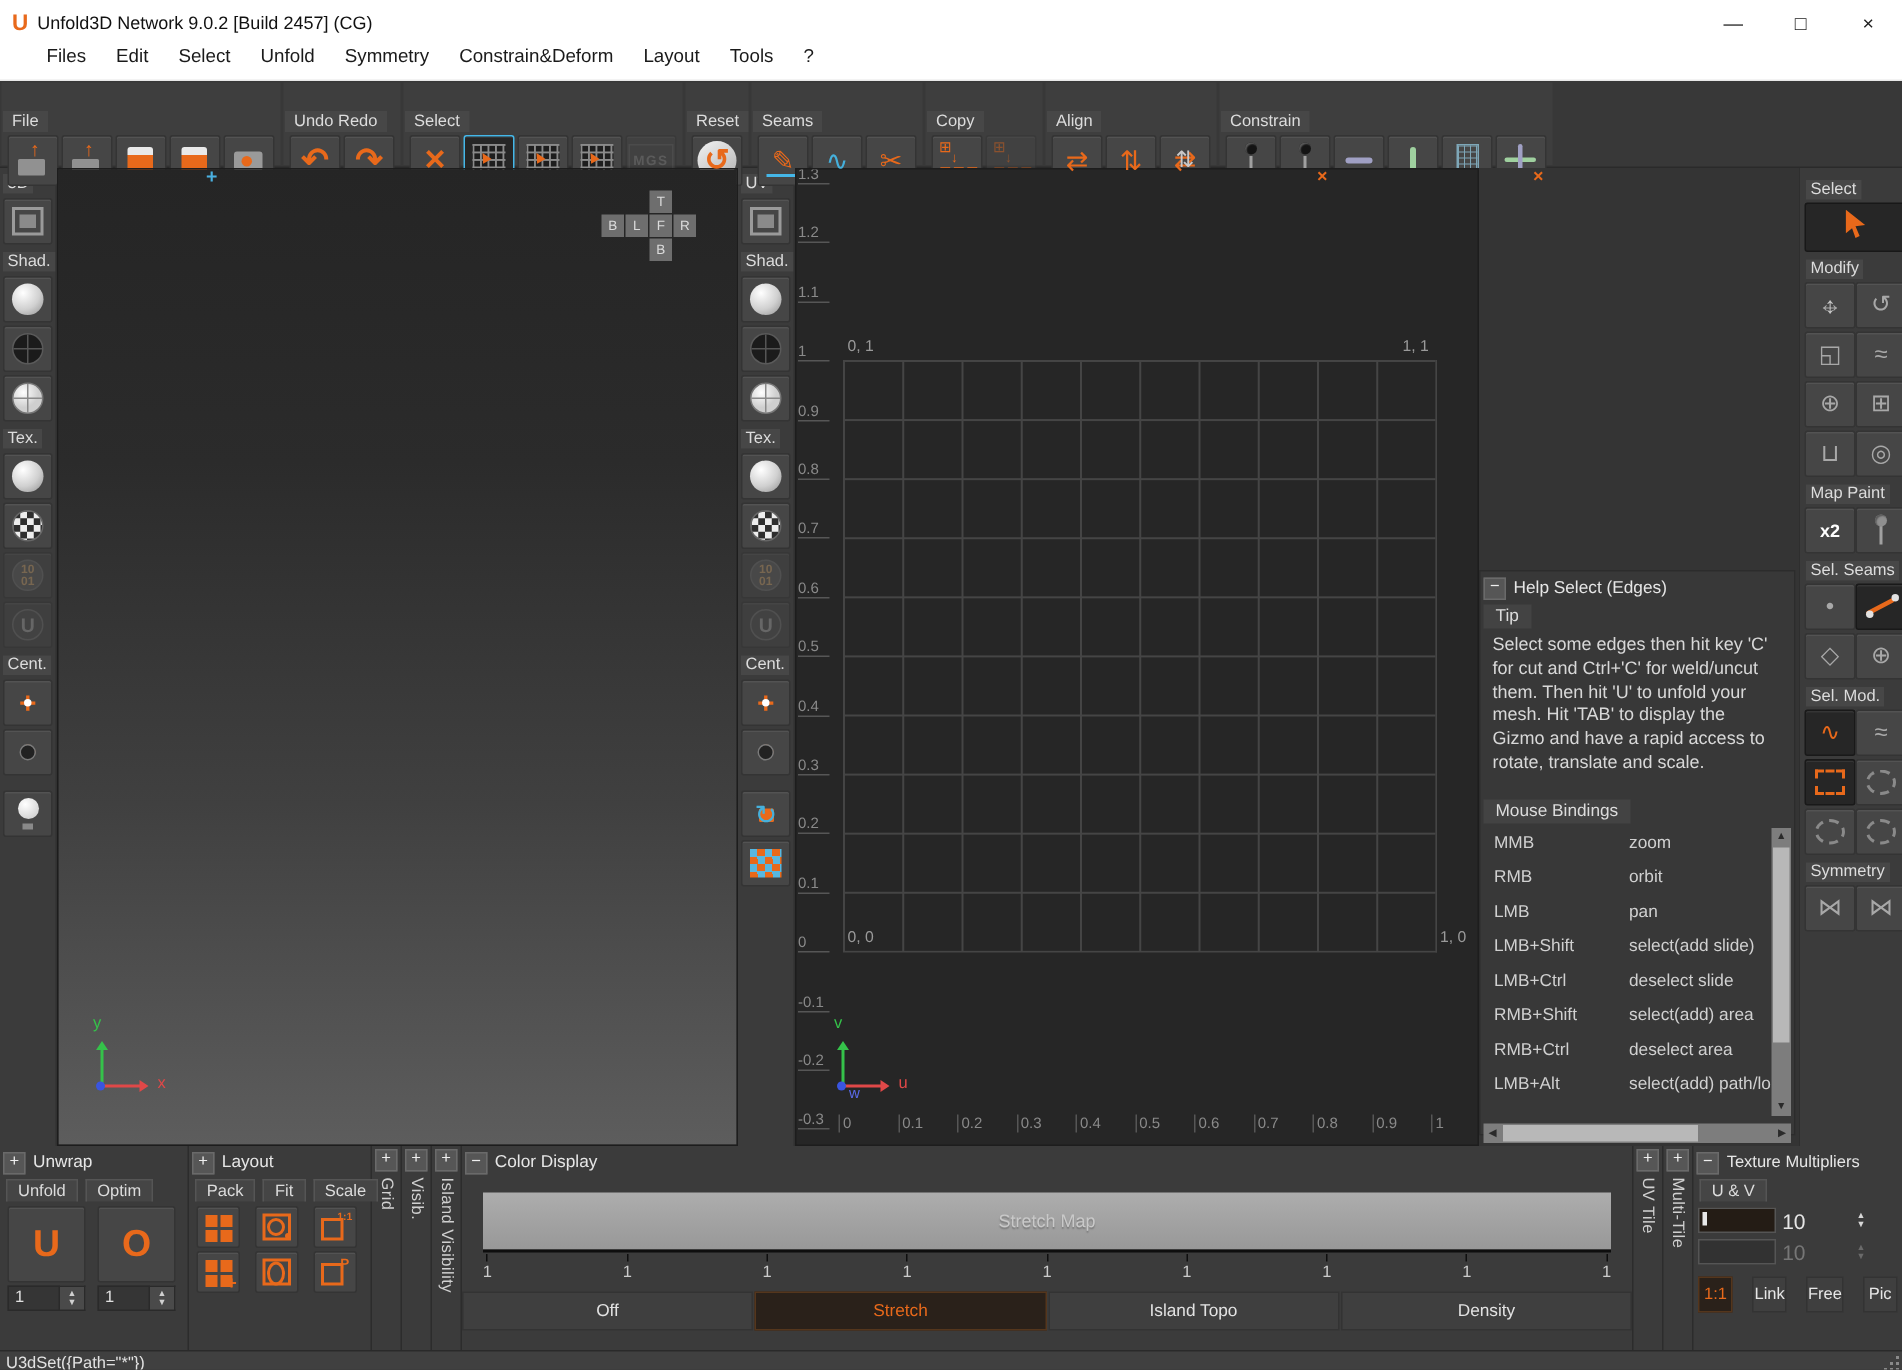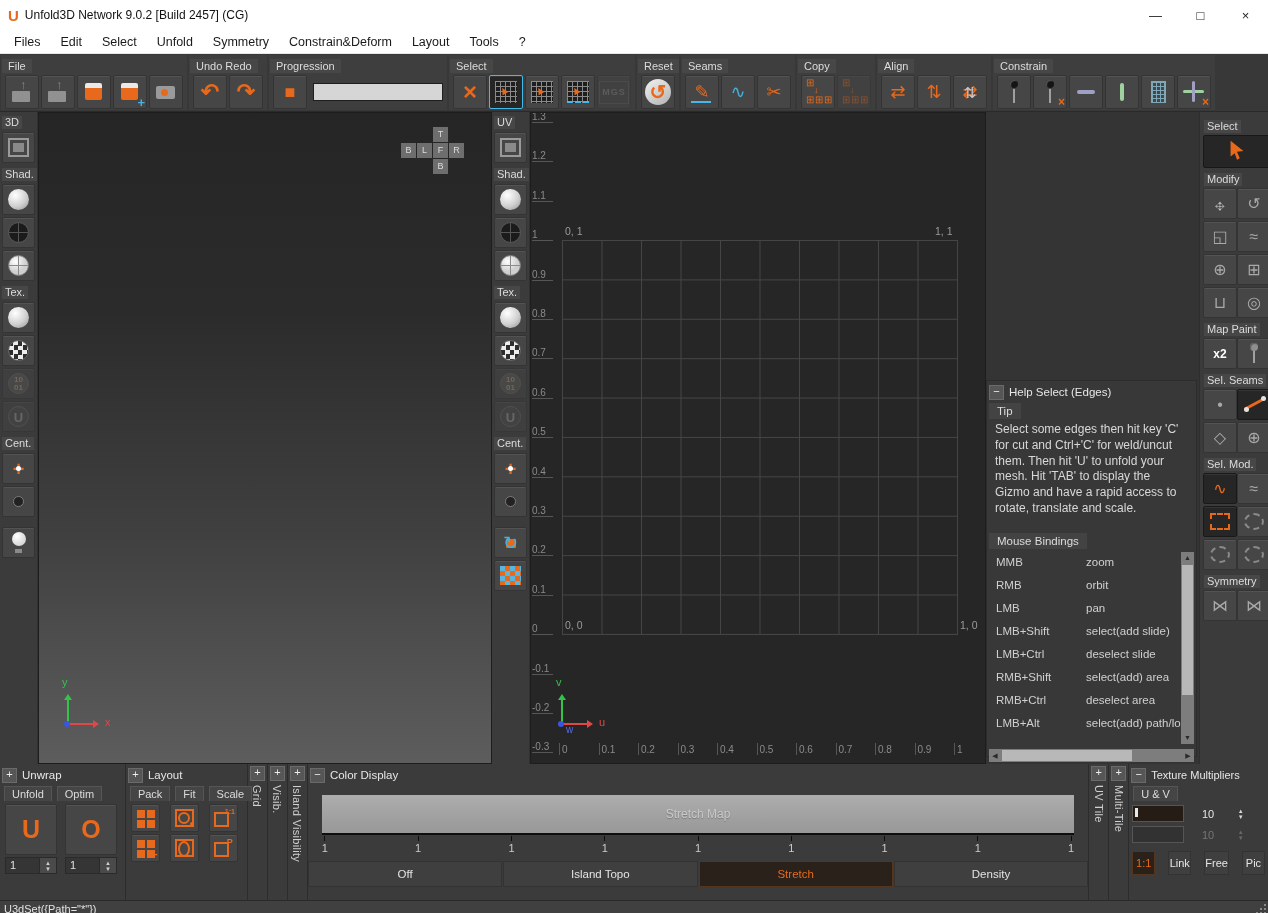--- a/index.html
+++ b/index.html
@@ -5,27 +5,27 @@
   html,body{margin:0;padding:0}
   body{width:1268px;height:913px;overflow:hidden;background:#3b3b3b;
        font-family:"Liberation Sans",sans-serif;-webkit-font-smoothing:antialiased;user-select:none}
   .win{width:1268px;height:913px;display:flex;flex-direction:column}
 
   
   .titlebar{height:30px;background:#ffffff;display:flex;align-items:center;flex:none}
   .logo{font-weight:800;font-size:15px;color:#e8691b;padding:0 6px 0 8px}
   .title{font-size:12px;color:#111;flex:1}
   .wbtn{width:45px;height:30px;display:flex;align-items:center;justify-content:center;font-size:13px;color:#222;cursor:pointer}
-  .menubar{height:23px;background:#ffffff;display:flex;align-items:center;padding-left:4px;flex:none;border-bottom:1px solid #e8e8e8}
+  .menubar{height:23px;background:#ffffff;display:flex;padding-left:21px;flex:none;border-bottom:1px solid #e8e8e8}
   .menu-item{font-size:12.5px;color:#1a1a1a;padding:0 10px;cursor:pointer}
 
   
   .toolbar{height:57px;background:#383838;display:flex;flex:none;border-bottom:1px solid #2a2a2a}
   .tgroup{background:#3e3e3e;margin:1px 1px 1px 1px;display:flex;flex-direction:column}
-  .tgl{font-size:11px;color:#dcdcdc;background:#474747;width:fit-content;line-height:13px;padding:1px 6px 0;margin:4px 0 0 1px}
+  .tgl{font-size:11px;color:#dcdcdc;background:#474747;width:fit-content;line-height:13px;padding:1px 6px 0;margin:19px 0 0 1px}
   .tgr{display:flex;gap:2px;padding:2px 4px 3px;align-items:center}
   .progressbar{width:128px;height:16px;background:#d6d6d6;border:1px solid #1f1f1f;margin-left:4px}
 
   
   .ic{position:relative;flex:none;display:flex;align-items:center;justify-content:center;
       background:#464646;border:1px solid #343434;border-radius:2px;
       box-shadow:inset 0 1px 0 rgba(255,255,255,.07);cursor:pointer;overflow:hidden}
   .tgr .ic{width:32px;height:32px}
   .tstrip .ic{width:31px;height:29px;margin:1px auto}
   .rgrid .ic{width:32px;height:29px}
@@ -209,21 +209,21 @@
   .stk::before{content:"";display:block;width:1px;height:5px;background:#0e0e0e;margin:0 auto 1px}
   .modes{display:flex;gap:1px;margin-top:7px}
   .seg{flex:1;height:24px;line-height:24px;text-align:center;background:#3f3f3f;border:1px solid #333;
       color:#e2e2e2;font-size:11.5px;cursor:pointer}
   .seg.active{background:#2a211a;border-color:#55361c;color:#e8691b}
   
   .tmrow{display:flex;align-items:center;gap:4px;margin:4px 3px 0}
   .tslider{width:50px;height:15px;background:#241c15;border:1px solid #555;position:relative;flex:none;cursor:pointer}
   .tslider::before{content:"";position:absolute;left:2px;top:2px;width:3px;height:9px;background:#e8e8e8}
   .tslider.dis{background:#323232}.tslider.dis::before{display:none}
-  .tval{width:40px;text-align:center;font-size:11px;color:#e6e6e6}
+  .tval{width:40px;text-align:left;font-size:14px;color:#e6e6e6}
   .tval.dis{color:#767676}
   .tspin{width:17px;display:flex;flex-direction:column;align-items:center;font-size:6px;line-height:6px;color:#d8d8d8;cursor:pointer}
   .tspin::before{content:"▲"}.tspin::after{content:"▼"}
   .tspin.dis{color:#6a6a6a}
   .tmbtns{display:flex;gap:13px;margin:8px 3px 0}
   .tmb{flex:1;height:22px;line-height:22px;text-align:center;background:#3f3f3f;border:1px solid #333;color:#e6e6e6;font-size:11px;cursor:pointer}
   .tmb.active{background:#2a211a;border-color:#55361c;color:#e8691b}
 
   
   .statusbar{height:15px;background:#404040;border-top:1px solid #2a2a2a;position:relative;flex:none;display:flex;align-items:center}
@@ -272,29 +272,20 @@
       </div>
       <div class="tgroup">
         <div class="tgl">Undo Redo</div>
         <div class="tgr">
           <div class="ic">
             <span class="ig org s22">↶</span>
           </div>
           <div class="ic">
             <span class="ig org s22">↷</span>
           </div>
-        </div>
-      </div>
-      <div class="tgroup">
-        <div class="tgl">Progression</div>
-        <div class="tgr">
-          <div class="ic">
-            <span class="ig org s18">■</span>
-          </div>
-          <div class="progressbar"></div>
         </div>
       </div>
       <div class="tgroup">
         <div class="tgl">Select</div>
         <div class="tgr">
           <div class="ic">
             <span class="ig org s26b">×</span>
           </div>
           <div class="ic ic-grid active"></div>
           <div class="ic ic-grid ic-grid-line"></div>
@@ -716,22 +707,22 @@
           <span class="stk">1</span>
           <span class="stk">1</span>
           <span class="stk">1</span>
           <span class="stk">1</span>
           <span class="stk">1</span>
           <span class="stk">1</span>
           <span class="stk">1</span>
         </div>
       <div class="modes">
           <div class="seg">Off</div>
+          <div class="seg active">Stretch</div>
           <div class="seg">Island Topo</div>
-          <div class="seg active">Stretch</div>
           <div class="seg">Density</div>
         </div>
     </div>
 
     <div class="strips2">
         <div class="vstrip">
           <div class="pbtn">+</div>
           <div class="vlab">UV Tile</div>
         </div>
         <div class="vstrip">

